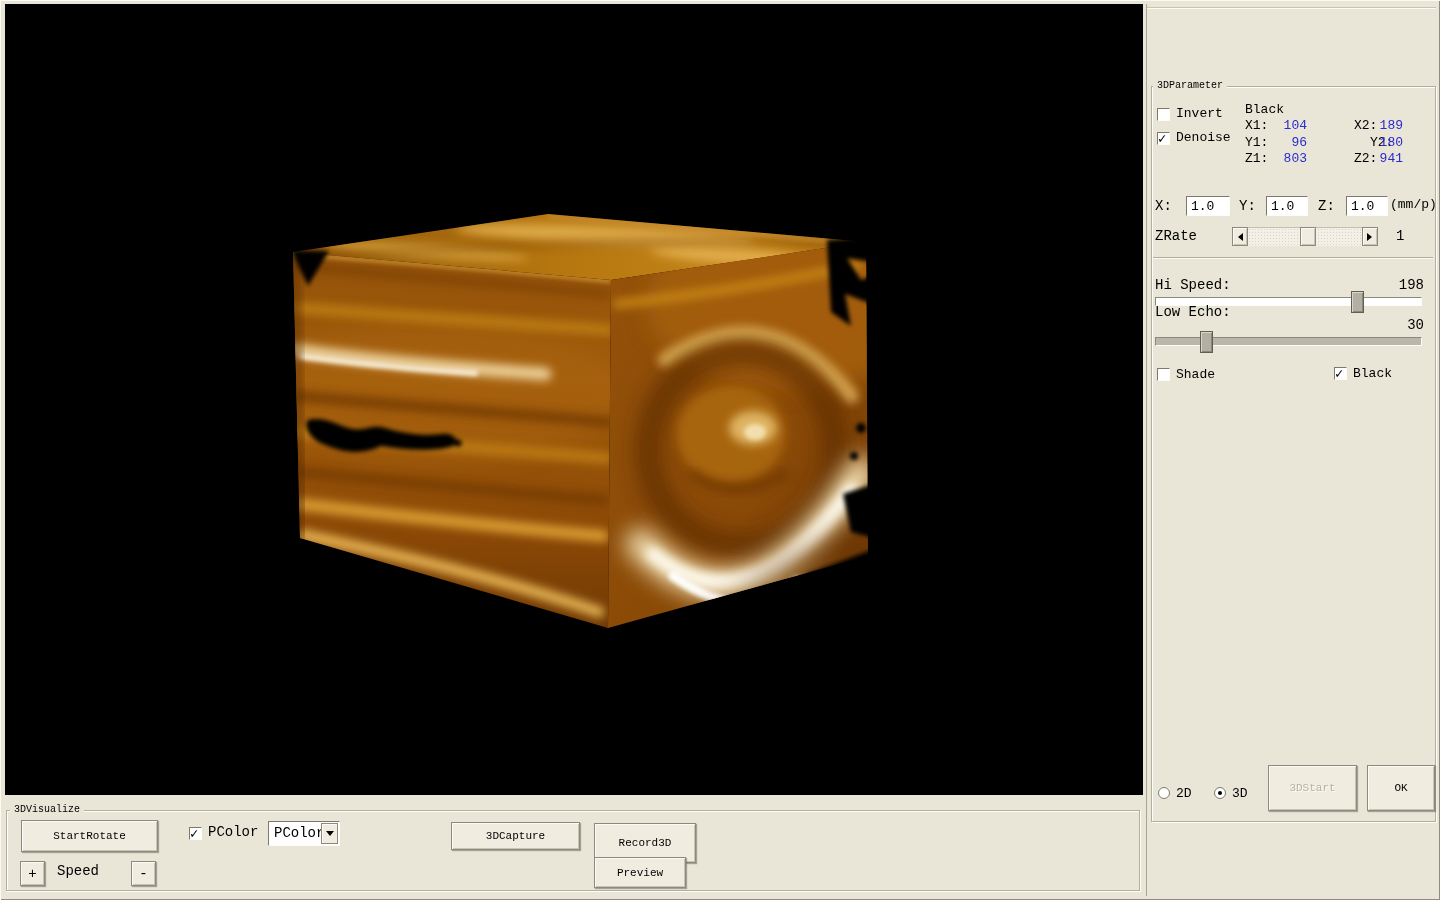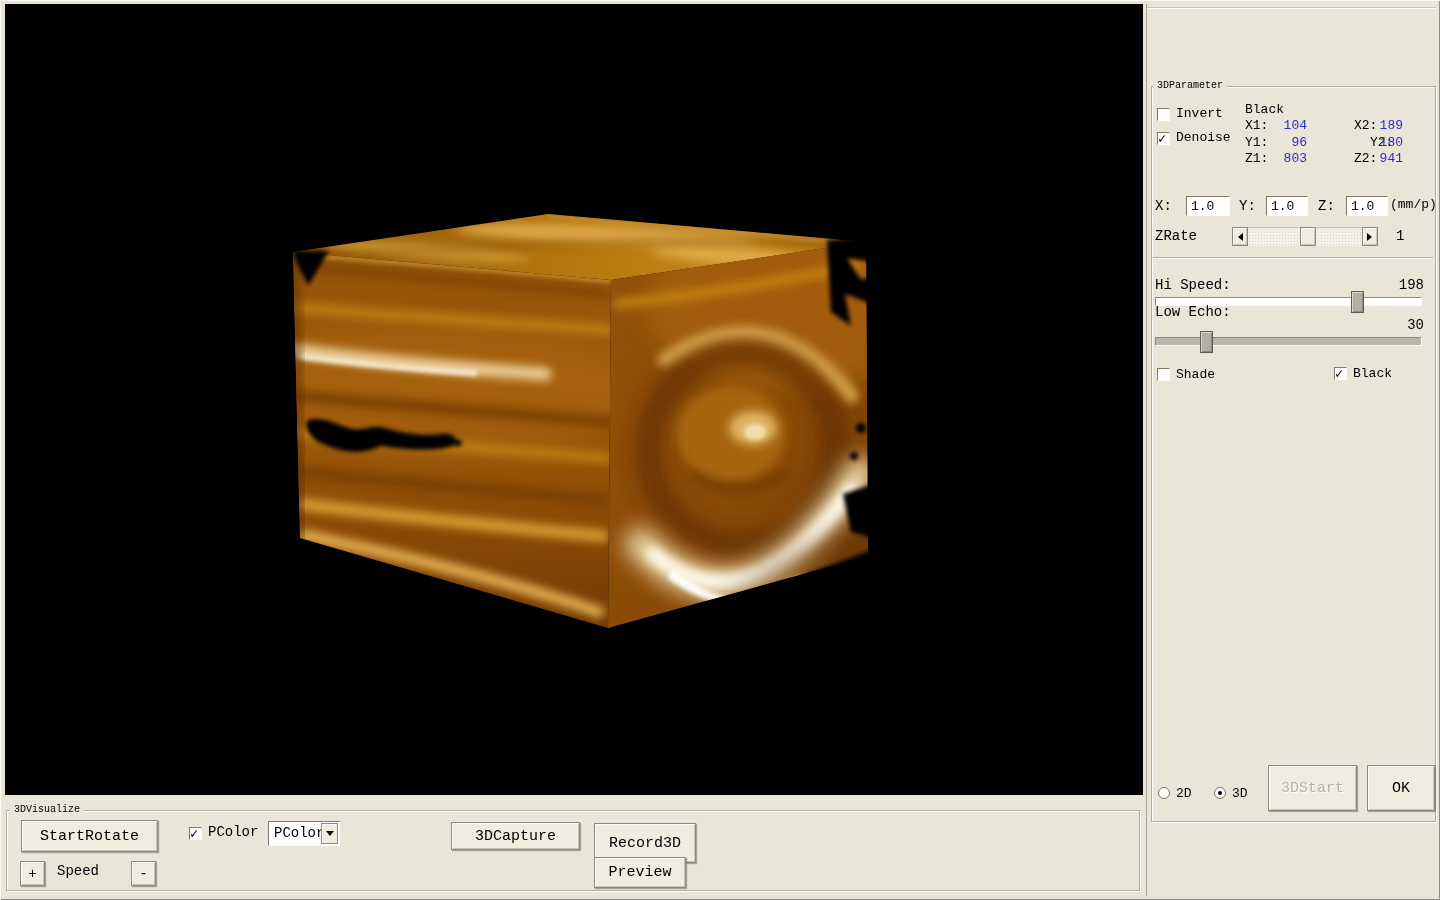--- a/index.html
+++ b/index.html
@@ -10,21 +10,21 @@
   .panel-divider{position:absolute;left:1146px;top:4px;width:1px;height:892px;background:#a9a593;}
   .panel-topline{position:absolute;left:1147px;top:7px;width:289px;height:1px;background:#c9c5b4;border-bottom:1px solid #fbfaf4;}
   .groupbox{position:absolute;border:1px solid #b2af9f;box-shadow:1px 1px 0 rgba(255,255,255,.9), inset 1px 1px 0 rgba(255,255,255,.9);}
   .grouplabel{position:absolute;background:#e9e6d8;padding:0 4px;font-size:10px;line-height:14px;z-index:3;white-space:nowrap;}
   .tlabel{position:absolute;font-size:13px;line-height:15px;white-space:nowrap;}
   .t14{font-size:14px;}
   .blue{color:#2a2ace;}
   .right{text-align:right;}
   .btn{position:absolute;background:#f0ede0;border:1px solid #8d8a7d;
        box-shadow:inset 1px 1px 0 #fcfbf7, inset -1px -1px 0 #c9c5b5, 1px 1px 1px rgba(110,106,95,.55);
-       display:flex;align-items:center;justify-content:center;font-size:15px;font-family:inherit;cursor:default;box-sizing:border-box;}
+       display:flex;align-items:center;justify-content:center;font-size:11px;font-family:inherit;cursor:default;box-sizing:border-box;}
   .btn.small{font-size:14px;}
   .btn.disabled{color:#b5b1a3;text-shadow:1px 1px 0 #fdfcf8;}
   .cb{position:absolute;width:13px;height:13px;background:#fff;border:1px solid;border-color:#7d7a6d #fdfcf6 #fdfcf6 #7d7a6d;box-sizing:border-box;}
   .cb.on::after{content:"\2713";position:absolute;left:0px;top:-3px;font-size:14px;font-weight:bold;color:#000;}
   .radio{position:absolute;width:12px;height:12px;background:#fff;border:1px solid #7d7a6d;border-radius:50%;box-sizing:border-box;}
   .radio.on::after{content:"";position:absolute;left:3px;top:3px;width:4px;height:4px;background:#000;border-radius:50%;}
   .tinput{position:absolute;background:#fff;border:1px solid;border-color:#7d7a6d #fdfcf6 #fdfcf6 #7d7a6d;
           font-family:inherit;font-size:13px;padding:1px 4px;box-sizing:border-box;outline:none;}
   .sep{position:absolute;height:0;border-top:1px solid #b0ad9d;border-bottom:1px solid #fcfbf5;}
   

